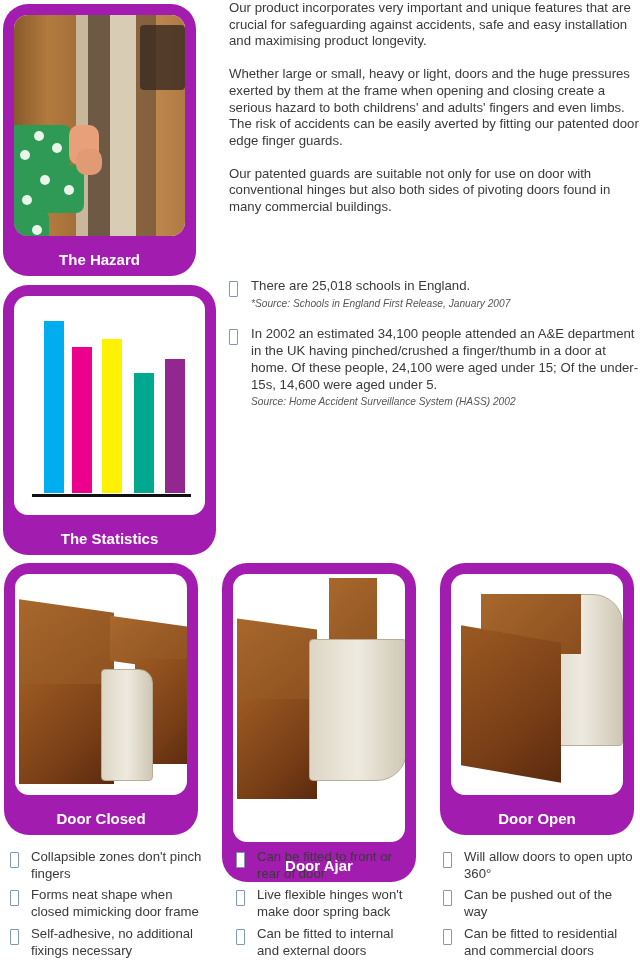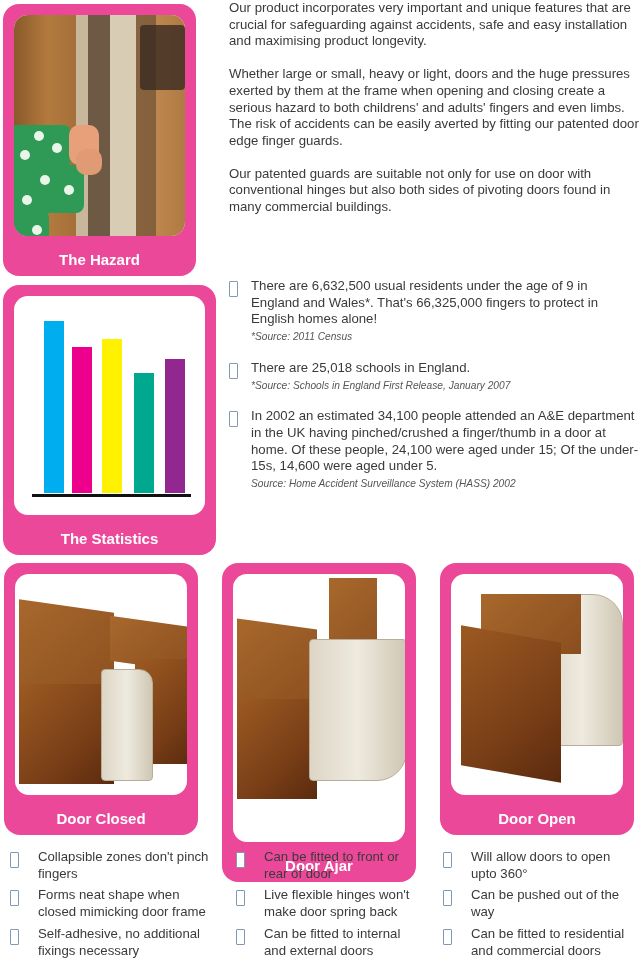--- a/index.html
+++ b/index.html
@@ -1,31 +1,31 @@
 <!DOCTYPE html>
 <html><head>
 <meta charset="utf-8">
 <style>
   html, body { margin:0; padding:0; background:#ffffff; }
   body { width:640px; height:961px; position:relative; overflow:hidden;
          font-family:"Liberation Sans", sans-serif; color:#333; }
-  .panel { position:absolute; background:#ec4899; border-radius:16px; box-sizing:border-box; }
+  .panel { position:absolute; background:#a21caf; border-radius:25px; box-sizing:border-box; }
   .panel .inner { position:absolute; left:11px; right:11px; top:11px; bottom:40px;
                   border-radius:14px; overflow:hidden; background:#fff; }
   .panel .caption { position:absolute; left:0; right:0; bottom:8px; text-align:center;
                     color:#fff; font-weight:bold; font-size:15px; }
   .bullet-icon { display:inline-block; width:9px; height:16px; border:1.5px solid #7e9ab7;
                  border-radius:1px; box-sizing:border-box; flex:0 0 auto; margin-top:3px; background:#fff; }
   .intro { position:absolute; left:229px; top:0; width:410px; font-size:13.2px; line-height:16.7px; color:#3a3a3a; }
   .intro p { margin:0 0 16px 0; }
   .stats { position:absolute; left:229px; top:278px; width:410px; font-size:13.2px; line-height:16.7px; color:#3a3a3a; }
   .stat { display:flex; gap:13px; margin-bottom:14px; }
   .stat .src { font-style:italic; font-size:10.2px; color:#555; display:block; margin-top:1px; }
   .features { position:absolute; top:849px; width:200px; font-size:13.2px; line-height:16.7px; color:#3a3a3a; }
-  .feat { display:flex; gap:19px; margin-bottom:5px; }
+  .feat { display:flex; gap:12px; margin-bottom:5px; }
   
   .hazard-bg { position:absolute; inset:0; background:linear-gradient(90deg,#8a5a2a 0%,#b37a3e 20%,#9c6a36 45%,#c89055 70%,#b07a44 100%); }
   .door-strip { position:absolute; top:0; bottom:0; }
   .sleeve { position:absolute; background:#2e9a55; border-radius:8px; }
   .dot { position:absolute; width:10px; height:10px; border-radius:50%; background:#e8f5e8; }
   
   .bars { position:absolute; left:18px; right:14px; top:25px; bottom:18px; }
   .bar { position:absolute; bottom:4px; width:20px; }
   .baseline { position:absolute; left:0; right:0; bottom:0; height:3px; background:#111; }
   
@@ -74,27 +74,20 @@
       <div class="bar" style="left:70px; height:154px; background:#fff200;"></div>
       <div class="bar" style="left:102px; height:120px; background:#00a88f;"></div>
       <div class="bar" style="left:133px; height:134px; background:#92278f;"></div>
       <div class="baseline"></div>
     </div>
   </div>
   <div class="caption">The Statistics</div>
 </div>
 
 <div class="stats">
-  <div class="stat">
-    <span class="bullet-icon"></span>
-    <div>
-      <span>There are 6,632,500 usual residents under the age of 9 in England and Wales*. That's 66,325,000 fingers to protect in English homes alone!</span>
-      <span class="src">*Source: 2011 Census</span>
-    </div>
-  </div>
   <div class="stat">
     <span class="bullet-icon"></span>
     <div>
       <span>There are 25,018 schools in England.</span>
       <span class="src">*Source: Schools in England First Release, January 2007</span>
     </div>
   </div>
   <div class="stat">
     <span class="bullet-icon"></span>
     <div>

